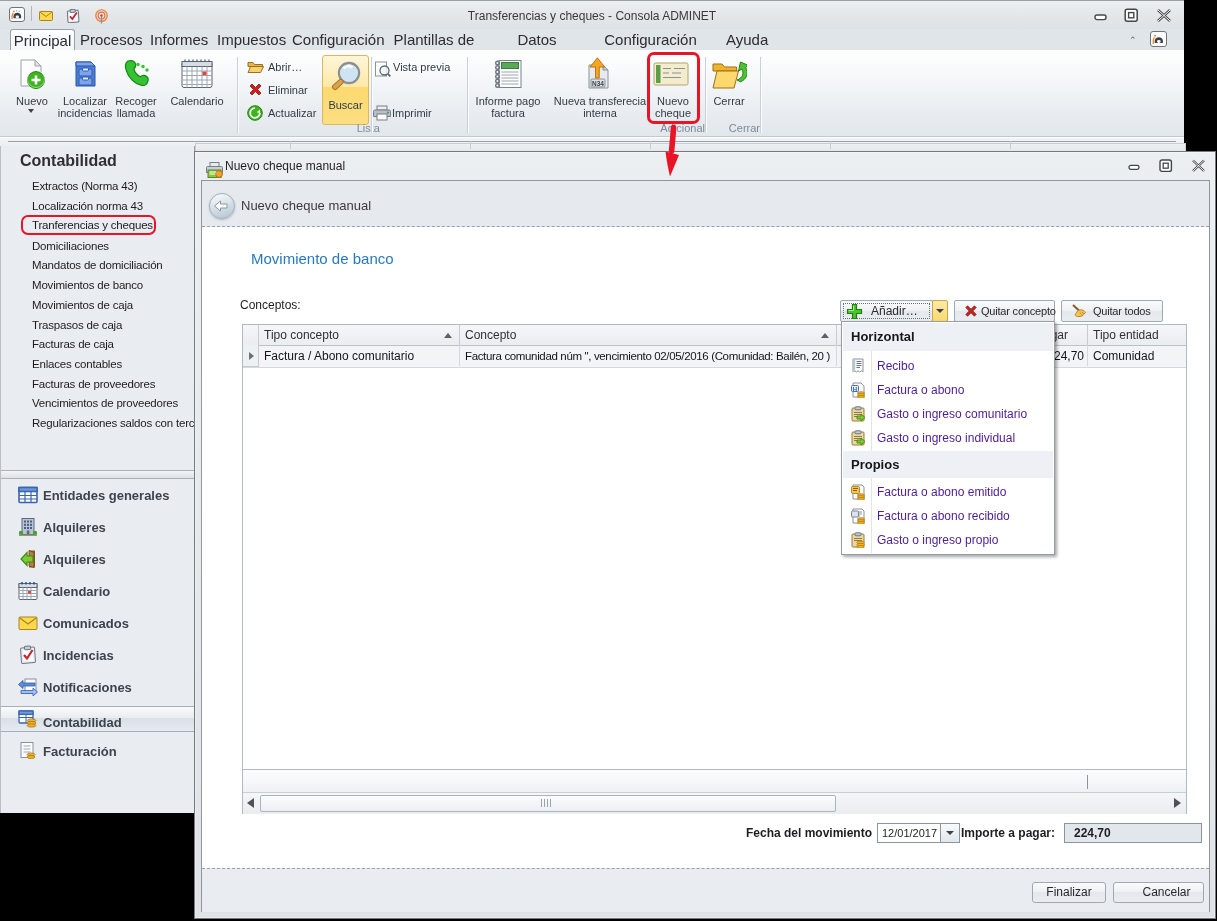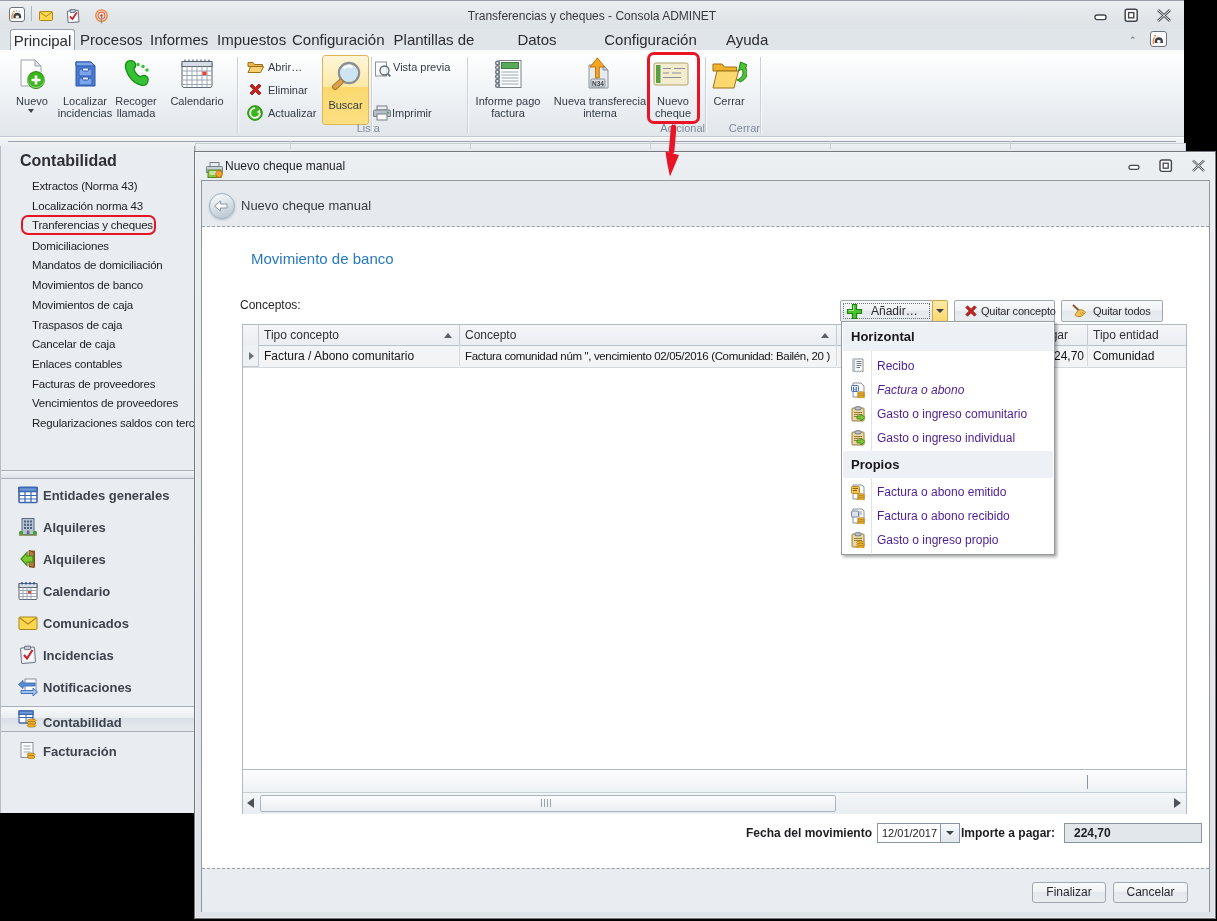--- a/index.html
+++ b/index.html
@@ -285,21 +285,21 @@
 <div class="abs sidebar">
  <div class="abs side-title">Contabilidad</div>
  <div class="abs side-item" style="top:34px;">Extractos (Norma 43)</div>
  <div class="abs side-item" style="top:53.5px;">Localización norma 43</div>
  <div class="abs side-item" style="top:73px;">Tranferencias y cheques</div>
  <div class="abs side-item" style="top:93.5px;">Domiciliaciones</div>
  <div class="abs side-item" style="top:113px;">Mandatos de domiciliación</div>
  <div class="abs side-item" style="top:133px;">Movimientos de banco</div>
  <div class="abs side-item" style="top:152.5px;">Movimientos de caja</div>
  <div class="abs side-item" style="top:172.5px;">Traspasos de caja</div>
- <div class="abs side-item" style="top:192px;">Cancelar de caja</div>
+ <div class="abs side-item" style="top:192px;">Facturas de caja</div>
  <div class="abs side-item" style="top:211.5px;">Enlaces contables</div>
  <div class="abs side-item" style="top:231.5px;">Facturas de proveedores</div>
  <div class="abs side-item" style="top:251px;">Vencimientos de proveedores</div>
  <div class="abs side-item" style="top:271px;">Regularizaciones saldos con tercero</div>
 
  <div class="abs" style="left:0;top:324px;width:193px;height:7px;background:linear-gradient(#f2f4f6,#dde2e7);border-top:1px solid #aab1b9;border-bottom:1px solid #aab1b9;"></div>
 
  <div class="abs navitem" style="top:334px;">
   <svg class="ico" viewBox="0 0 20 20">
         <rect x="1" y="2.5" width="18" height="15" rx="1" fill="#fff" stroke="#3a66b0" stroke-width="1.6"></rect>
@@ -508,21 +508,21 @@
   <div class="abs" style="left:470px;top:645px;width:200px;text-align:right;font-size:12px;font-weight:bold;color:#1e1e22;">Fecha del movimiento</div>
   <div class="abs" style="left:675px;top:642px;width:58px;height:18px;background:#fff;border:1px solid #8795a5;font-size:11px;color:#1e1e22;padding-left:4px;line-height:18px;">12/01/2017</div>
   <div class="abs" style="left:738px;top:642px;width:18px;height:18px;background:linear-gradient(#f8fafb,#e2e7eb);border:1px solid #8795a5;">
    <div style="position:absolute;left:5px;top:7px;width:0;height:0;border-left:4px solid transparent;border-right:4px solid transparent;border-top:4.5px solid #3c4248;"></div>
   </div>
   <div class="abs" style="left:759px;top:645px;font-size:12px;font-weight:bold;color:#1e1e22;">Importe a pagar:</div>
   <div class="abs" style="left:862px;top:642px;width:127px;height:18px;background:#e2e7ec;border:1px solid #8795a5;font-size:12px;font-weight:bold;color:#1e1e22;padding-left:9px;line-height:18px;">224,70</div>
 
   <div class="abs" style="left:0;top:687px;width:1007px;height:43px;background:#e9edf1;border-top:1px dashed #98a0a8;">
    <div class="abs btn" style="left:830px;top:13px;width:72px;height:19px;line-height:19px;border-radius:3px;">Finalizar</div>
-   <div class="abs btn" style="left:911px;top:13px;width:73px;height:19px;line-height:19px;border-radius:3px;">Cancelar</div>
+   <div class="abs btn" style="left:911px;top:13px;width:73px;height:19px;line-height:19px;border-radius:3px;padding-left:16px;">Cancelar</div>
   </div>
  </div>
 </div>
 
 <div class="abs menu">
  <div class="abs" style="left:29px;top:29px;width:1px;height:202px;background:#e2e4e7;"></div>
  <div class="abs mhdr" style="top:1px;">
       <span style="position:absolute;left:8px;top:6px;">Horizontal</span>
     </div>
  <div class="abs mitem" style="top:32px;">
@@ -539,21 +539,21 @@
   <svg class="micon" viewBox="0 0 16 16">
         <path d="M3 1 h8 l3 3 v11 h-11z" fill="#fdfdfe" stroke="#8a929c"></path>
         <rect x="1.5" y="3.5" width="7" height="6" rx="1" fill="#e8eef8" stroke="#4a6fb0"></rect>
         <text x="5" y="8.6" font-size="6" font-weight="bold" text-anchor="middle" fill="#2d5cb4" font-family="Liberation Sans">H</text>
         <g fill="#f0b429" stroke="#a8761a" stroke-width=".7">
           <ellipse cx="11" cy="11" rx="3.6" ry="1.3"></ellipse>
           <ellipse cx="11" cy="13" rx="3.6" ry="1.3"></ellipse>
           <ellipse cx="11" cy="15" rx="3.6" ry="1.3"></ellipse>
         </g>
       </svg>
-  <span style="position:absolute;left:34px;top:5px;font-style:italic;">Factura o abono</span>
+  <span style="position:absolute;left:34px;top:5px;">Factura o abono</span>
  </div>
  <div class="abs mitem" style="top:80px;">
   <svg class="micon" viewBox="0 0 16 16">
         <rect x="2" y="2" width="12" height="13" rx="1" fill="#e8d8a8" stroke="#9a7c34"></rect>
         <rect x="5" y="0.8" width="6" height="3" rx="1" fill="#c0c8d2" stroke="#6e7684"></rect>
         <g stroke="#9a7c34" stroke-width="1">
           <path d="M4 6.5 h8 M4 8.5 h8 M4 10.5 h5"></path>
         </g>
         <path d="M7 10 h4 v-2 l4 3.5 l-4 3.5 v-2 h-4z" fill="#7ec832" stroke="#3d8a14" stroke-width=".9"></path>
       </svg>

